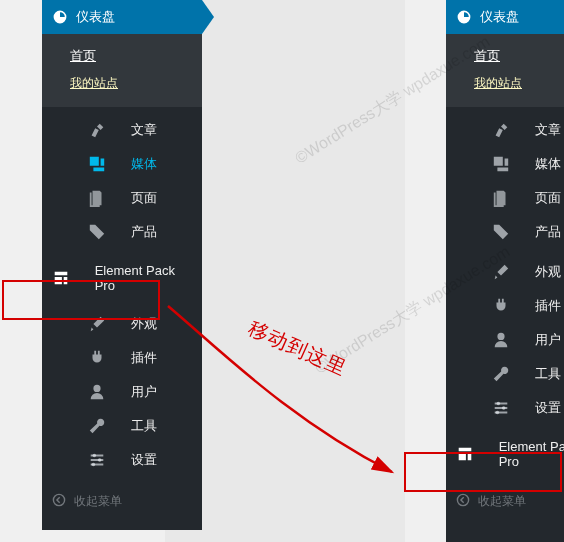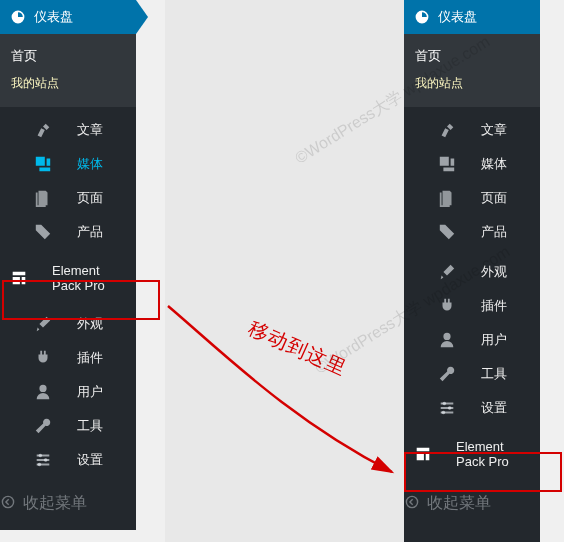--- a/index.html
+++ b/index.html
@@ -15,24 +15,25 @@
     position: absolute;
     left: 165px;
     top: 0;
     width: 240px;
     height: 542px;
     background: #e8e8e8;
   }
   .sidebar {
     position: absolute;
     top: 0;
-    width: 136px;
+    width: 160px;
     background: #23282d;
     color: #eee;
     font-size: 13px;
+    margin-left: 42px;
   }
   .sidebar.left { left: 0; height: 530px; }
   .sidebar.right { left: 404px; height: 542px; }
   .header {
     background: #0073aa;
     color: #fff;
     height: 34px;
     display: flex;
     align-items: center;
     padding: 0 10px;
@@ -47,24 +48,25 @@
     width: 0; height: 0;
     border-top: 17px solid transparent;
     border-bottom: 17px solid transparent;
     border-left: 12px solid #0073aa;
   }
   .block {
     background: #32373c;
     padding: 8px 0 10px 0;
   }
   .block-item {
-    padding: 5px 11px;
+    padding: 5px 28px;
     color: #fff;
     font-size: 13px;
     cursor: pointer;
+    text-decoration: underline;
   }
   .block-item.sub { color: #fef9c3; font-size: 12px; }
   .separator { height: 6px; background: #23282d; }
   .menu-item {
     display: flex;
     align-items: center;
     padding: 8px 10px;
     color: #eee;
     cursor: pointer;
     gap: 24px;
@@ -82,23 +84,23 @@
   .highlight-box {
     border: 2px solid #d40000;
     position: absolute;
     pointer-events: none;
   }
   .hl-left  { left: 2px;   top: 280px; width: 158px; height: 40px; }
   .hl-right { left: 404px; top: 452px; width: 158px; height: 40px; }
   .collapse {
     display: flex;
     align-items: center;
-    padding: 10px 1px;
+    padding: 10px 10px;
     color: #72777c;
-    font-size: 16px;
+    font-size: 12px;
     gap: 8px;
     cursor: pointer;
     text-align: center;
   }
   .annotation {
     position: absolute;
     left: 245px;
     top: 335px;
     color: #d40000;
     font-size: 20px;

